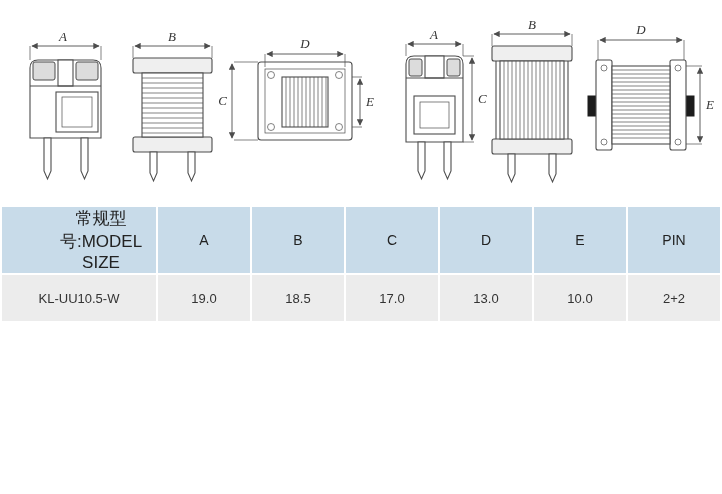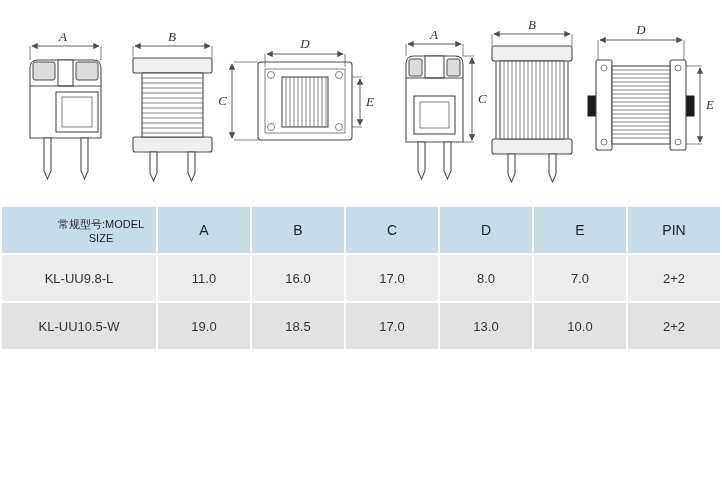--- a/index.html
+++ b/index.html
@@ -34,21 +34,21 @@
   table.spec th,table.spec td{
     border:2px solid #ffffff;
     text-align:center;vertical-align:middle;
     height:48px;
     color:var(--text);
   }
   table.spec thead th{
     background:var(--header-bg);
     font-size:14px;font-weight:normal;color:#222;
   }
-  table.spec thead th:first-child{font-size:11px;padding-left:44px;}
+  table.spec thead th:first-child{font-size:17px;padding-left:44px;}
   table.spec tbody td{font-size:13px;}
   table.spec tbody tr:nth-child(odd) td{background:var(--row-odd);}
   table.spec tbody tr:nth-child(even) td{background:var(--row-even);}
   col.model{width:156px;}
   col.dim-col{width:94px;}
 </style>
 </head>
 <body>
 
 <div class="page">
@@ -185,29 +185,20 @@
         <th>A</th>
         <th>B</th>
         <th>C</th>
         <th>D</th>
         <th>E</th>
         <th>PIN</th>
       </tr>
     </thead>
     <tbody>
       <tr>
-        <td>KL-UU9.8-L</td>
-        <td>11.0</td>
-        <td>16.0</td>
-        <td>17.0</td>
-        <td>8.0</td>
-        <td>7.0</td>
-        <td>2+2</td>
-      </tr>
-      <tr>
         <td>KL-UU10.5-W</td>
         <td>19.0</td>
         <td>18.5</td>
         <td>17.0</td>
         <td>13.0</td>
         <td>10.0</td>
         <td>2+2</td>
       </tr>
     </tbody>
   </table>

